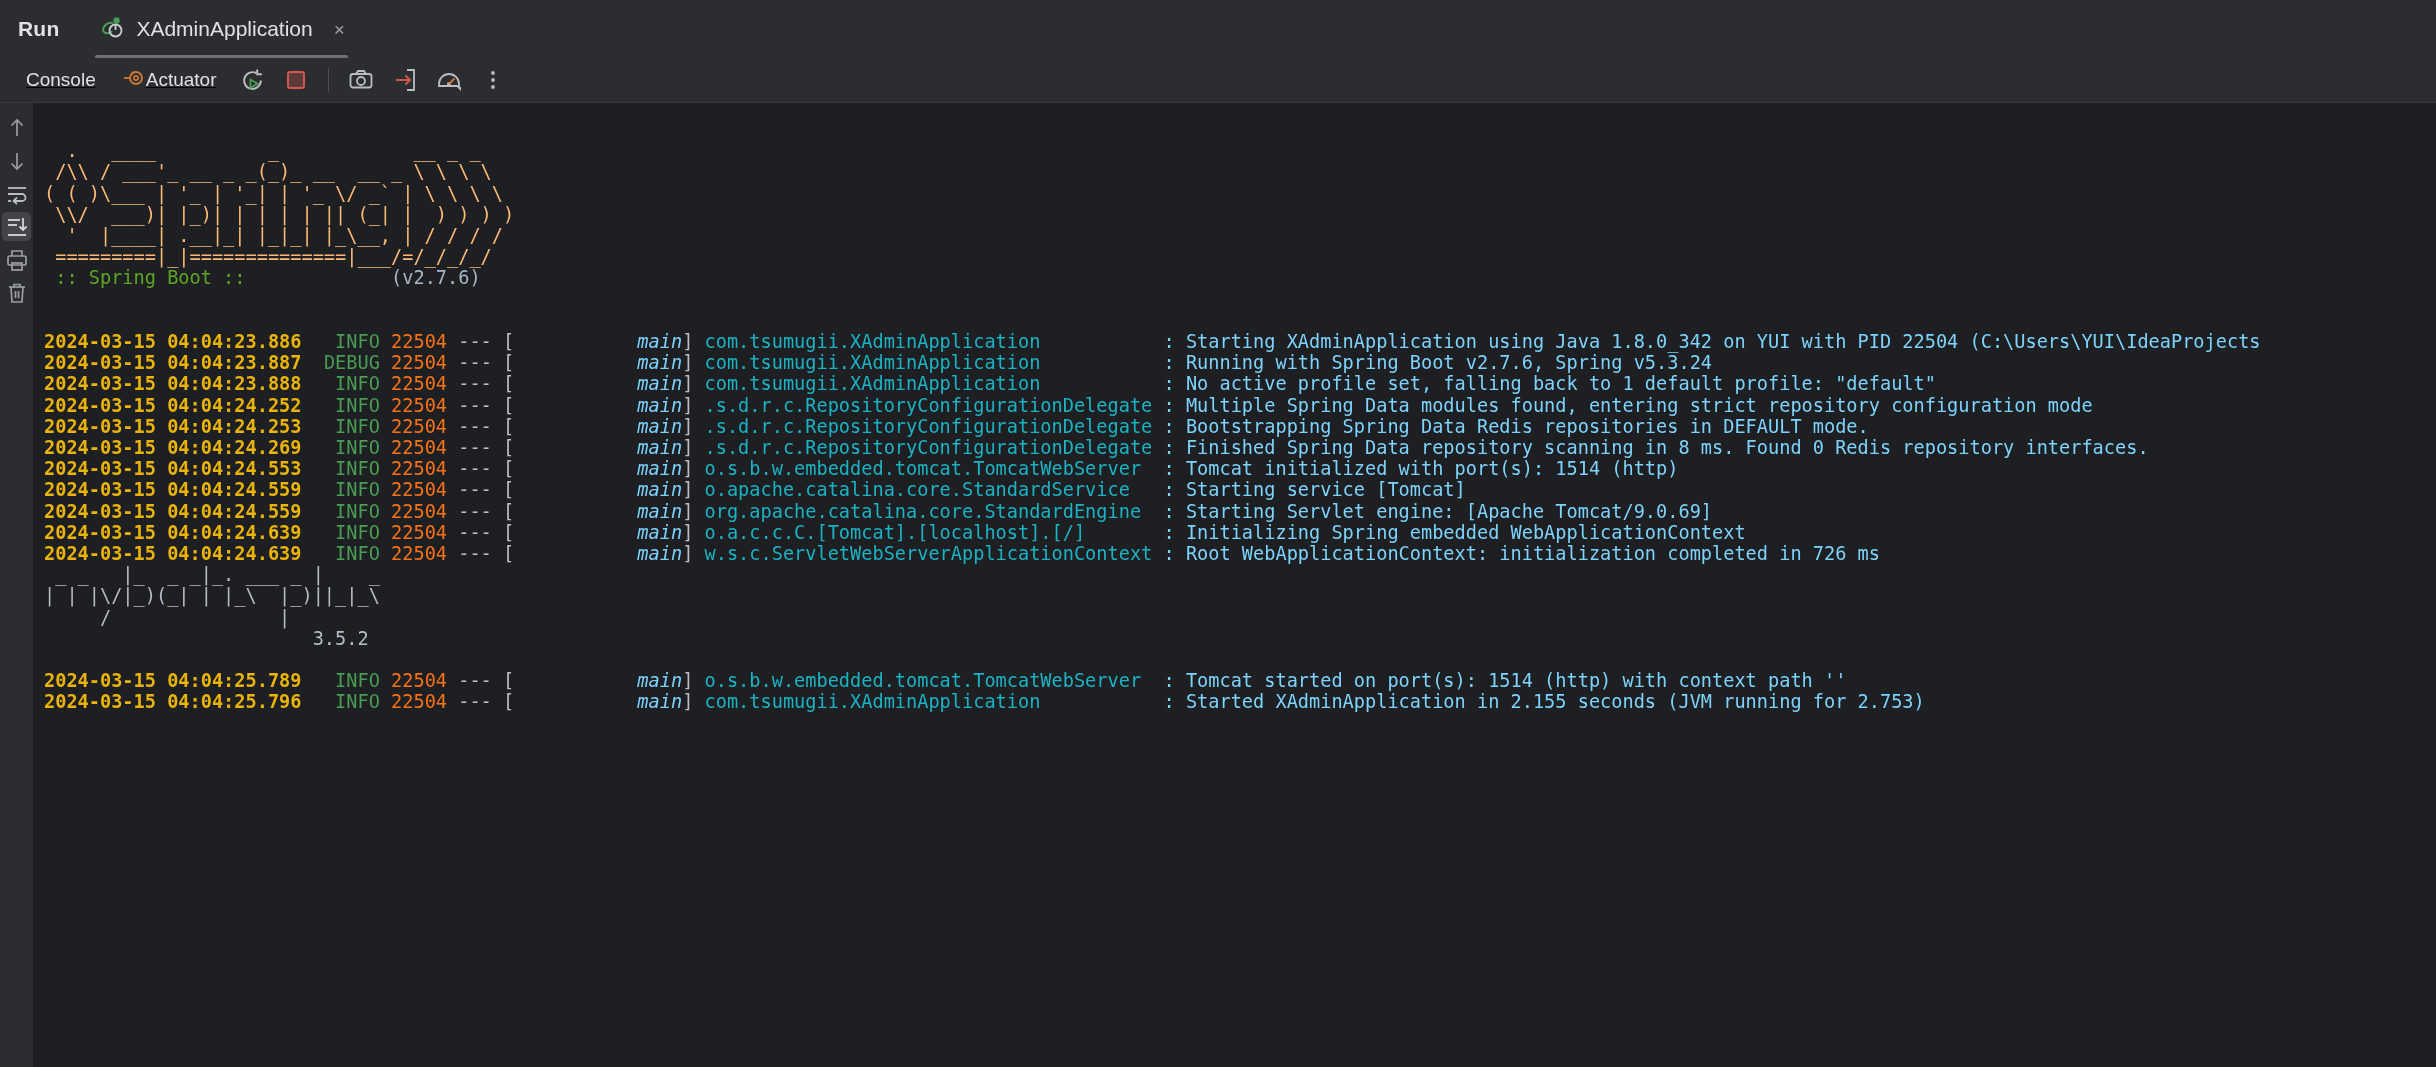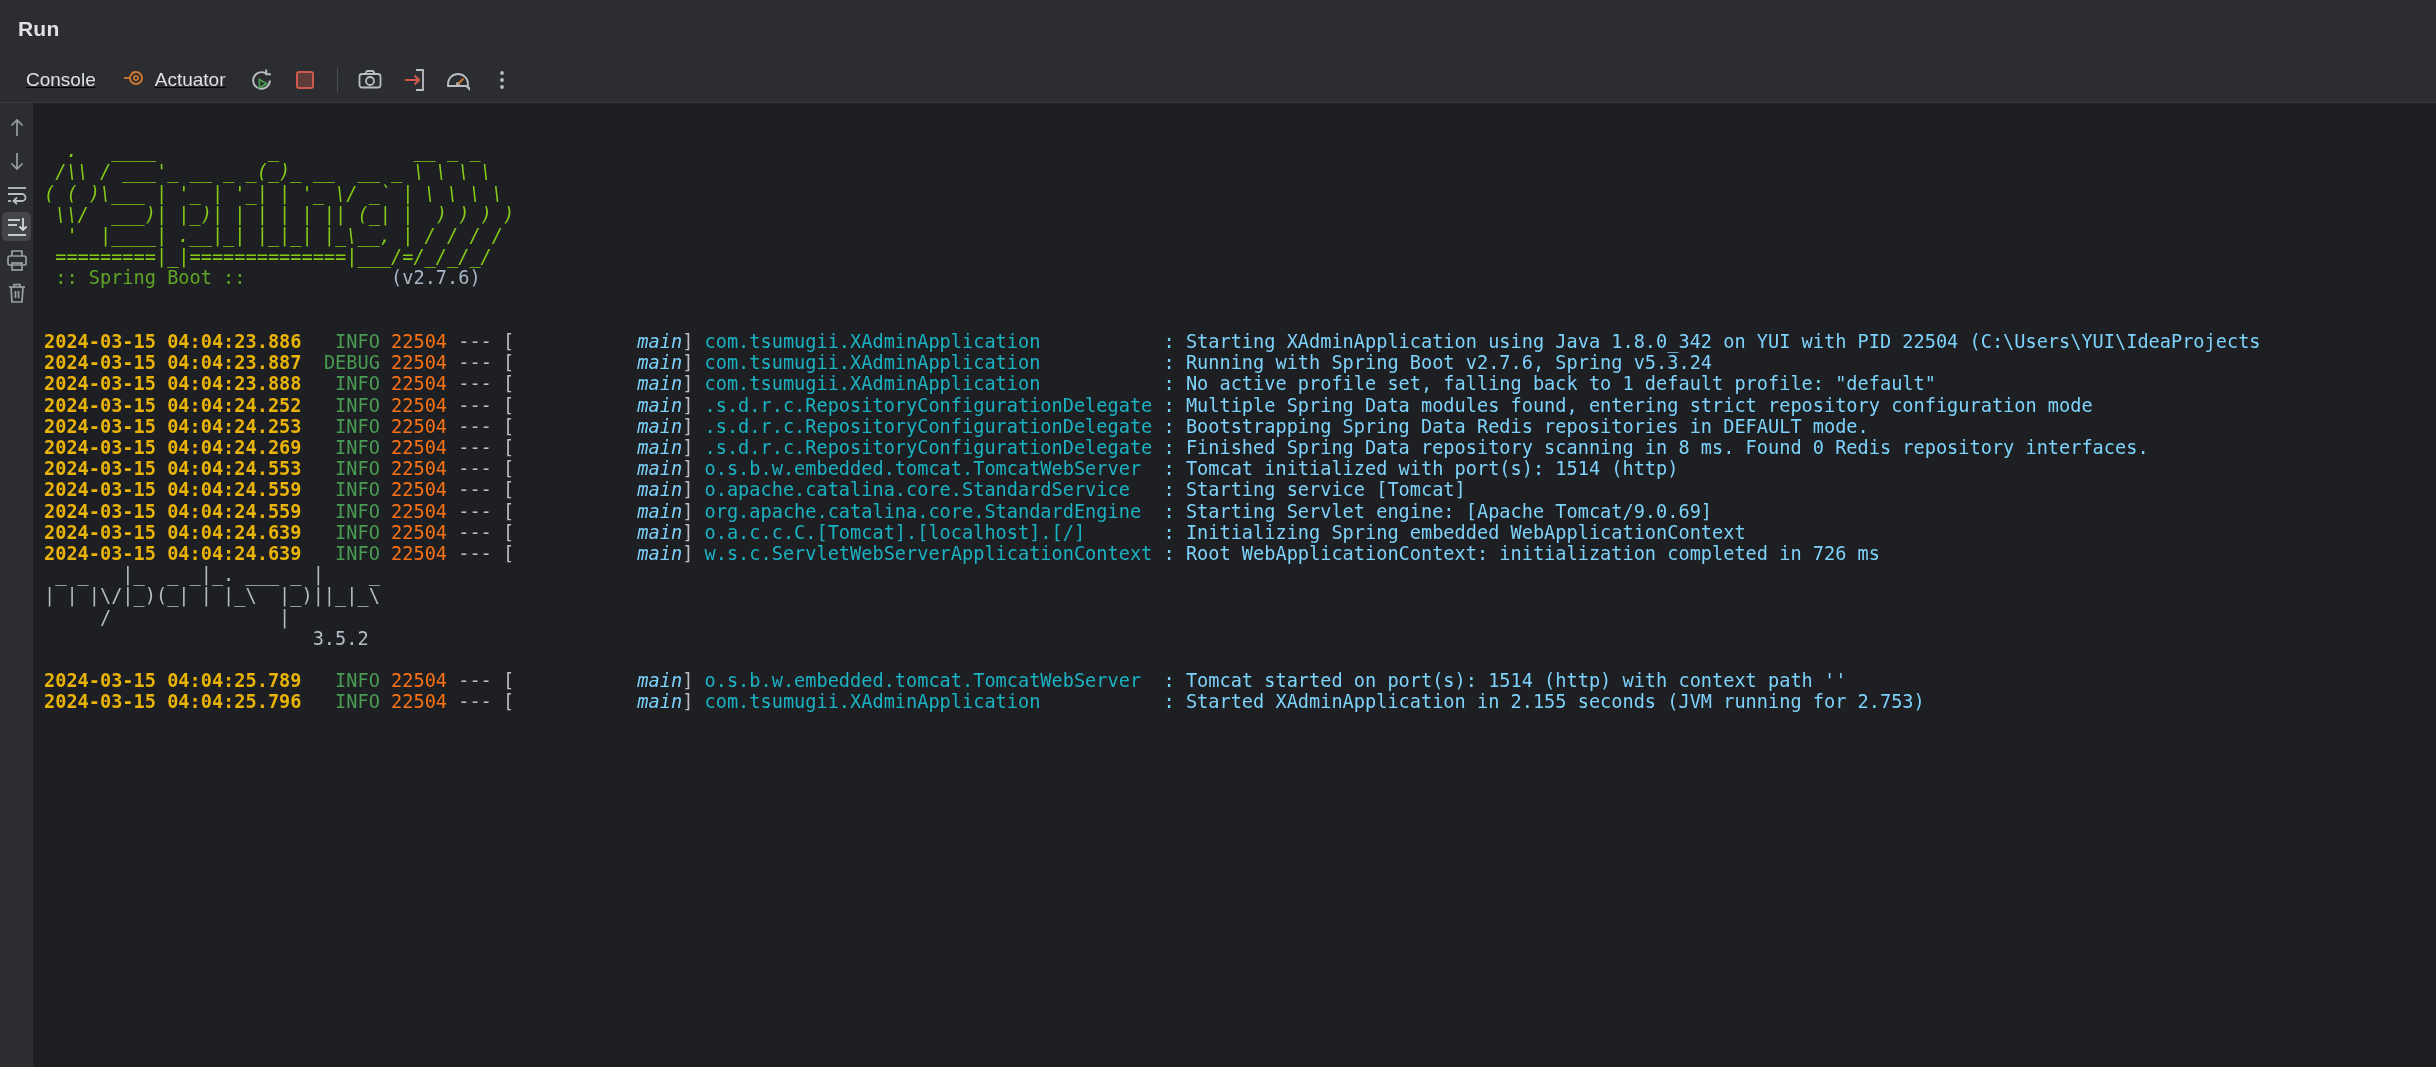--- a/index.html
+++ b/index.html
@@ -80,21 +80,20 @@
   .tb-text {
     color: #dfe1e5;
     font-size: 19px;
     padding: 0 16px;
     white-space: nowrap;
     cursor: default;
   }
   .tb-actuator {
     display: flex;
     align-items: center;
-    gap: 9px;
     padding: 0 14px 0 10px;
     color: #dfe1e5;
     font-size: 19px;
     white-space: nowrap;
   }
   .tb-icon {
     width: 34px;
     height: 34px;
     display: flex;
     align-items: center;
@@ -171,31 +170,44 @@
   .c-time  { color: #eab308; font-weight: bold; }
   .c-info  { color: #499c54; }
   .c-debug { color: #499c54; }
   .c-pid   { color: #f97316; }
   .c-dash  { color: #bcbec4; }
   .c-thread{ color: #7dd3fc; font-style: italic; }
   .c-logger{ color: #1ab3c4; }
   .c-msg   { color: #7dd3fc; }
   .c-green { color: #5ea524; }
   .c-ver   { color: #a6b6c7; }
-  .c-art   { color: #84cc16; font-style: italic; }
+  .c-art   { color: #fdba74; }
   .c-mb    { color: #b6bcc6; }
 </style>
 </head>
 <body>
 
 <div class="app">
 
   <div class="runbar">
     <div class="run-label">Run</div>
 
+    <div class="run-tab">
+      <span class="tabicon">
+        <svg width="26" height="26" viewBox="0 0 26 26">
+          <path d="M4 17 C4 11, 9 8, 14 9" stroke="#499c54" stroke-width="2" fill="none"></path>
+          <path d="M4 17 C6 20, 11 20, 13 17" stroke="#499c54" stroke-width="2" fill="none"></path>
+          <circle cx="17.5" cy="6.5" r="3.2" fill="#499c54"></circle>
+          <circle cx="16.5" cy="16.5" r="6" fill="none" stroke="#c9ccd1" stroke-width="1.8"></circle>
+          <path d="M16.5 10.5 L16.5 16" stroke="#c9ccd1" stroke-width="1.8"></path>
+        </svg>
+      </span>
+      <span class="run-tab-title">XAdminApplication</span>
+      <span class="tab-close">×</span>
+    </div>
   </div>
 
   <div class="toolbar">
     <div class="tb-text">Console</div>
 
     <div class="tb-actuator">
       <span>
         <svg width="24" height="24" viewBox="0 0 24 24">
           <circle cx="14" cy="12" r="6" fill="none" stroke="#cc7832" stroke-width="1.9"></circle>
           <circle cx="14" cy="12" r="2.2" fill="none" stroke="#cc7832" stroke-width="1.7"></circle>

